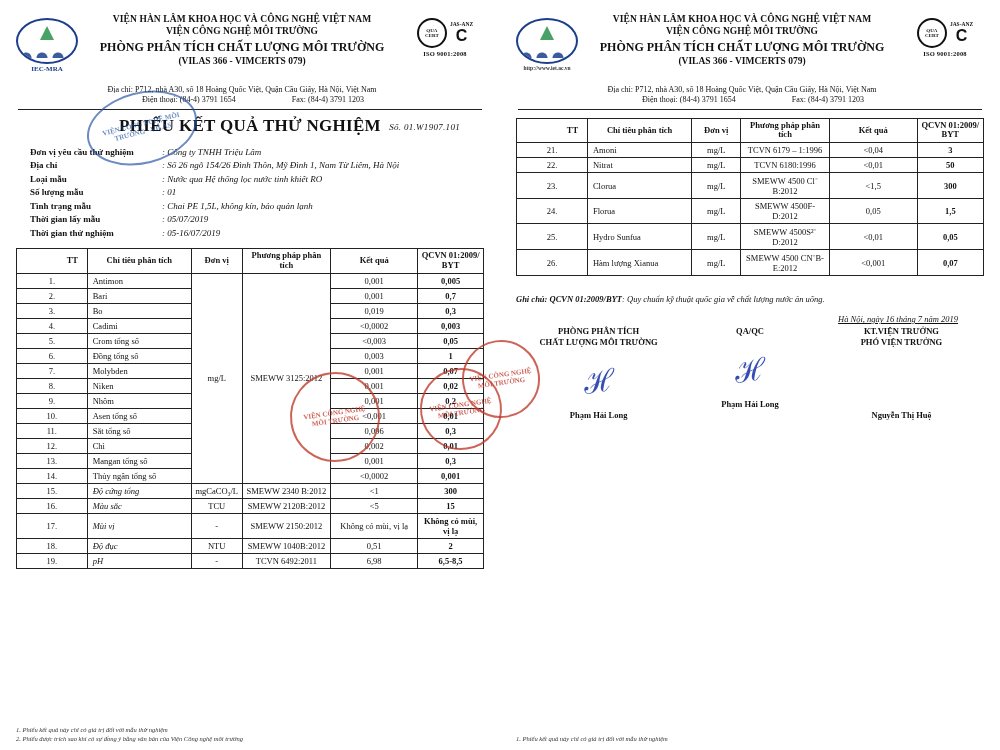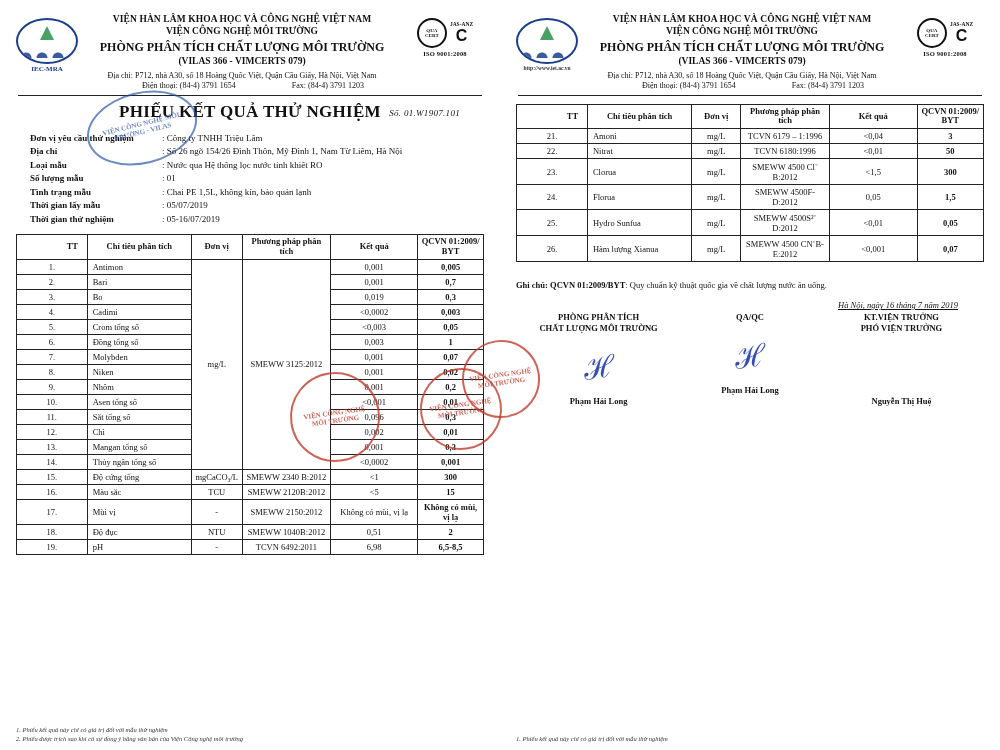--- a/index.html
+++ b/index.html
@@ -21,21 +21,21 @@
 
   
   .hdr{display:flex;align-items:flex-start;gap:6px;}
   .hdr-logo{width:62px;flex:0 0 62px;text-align:center;padding-top:4px;}
   .hdr-center{flex:1;text-align:center;line-height:1.25;}
   .hdr-right{width:78px;flex:0 0 78px;text-align:center;padding-top:4px;}
   .l1{font-size:9.5px;font-weight:bold;letter-spacing:.1px;}
   .l2{font-size:9.5px;font-weight:bold;}
   .l3{font-size:12px;font-weight:bold;margin-top:2px;}
   .l4{font-size:9.5px;font-weight:bold;margin-top:1px;}
-  .l5{font-size:8px;margin-top:3px;}
+  .l5{font-size:8px;margin-top:17px;}
   .l6{font-size:8px;padding-left:22px;}
   .addr-row{display:flex;justify-content:center;gap:34px;}
   .hr-line{border:0;border-top:1px solid #222;margin:4px 2px 0 2px;}
 
   
   .logo-oval{
     width:58px;height:42px;border-radius:50%;
     border:2px solid #1b3f8b;
     position:relative;margin:0 auto;
     display:flex;align-items:center;justify-content:center;
@@ -83,21 +83,21 @@
   th,td{border:1px solid #222;padding:2px 3px;text-align:center;vertical-align:middle;}
   th{font-weight:bold;font-size:8.5px;line-height:1.15;}
   td.left{text-align:left;padding-left:5px;}
   .t-idx{width:24px;padding-left:44px;}
   .t-name{width:104px;}
   .t-unit{width:44px;}
   .t-meth{width:86px;}
   .t-res{width:86px;}
   .t-qcvn{width:62px;font-weight:bold;}
   .b{font-weight:bold;}
-  .it{}
+  .it{font-style:italic;}
 
   .note{font-size:8.5px;margin-top:18px;}
   .footnotes{position:absolute;left:16px;right:16px;bottom:6px;font-size:6.5px;font-style:italic;line-height:1.35;color:#333;}
 
   
   .sig-date{text-align:right;font-size:8.5px;font-style:italic;margin:10px 26px 0 0;text-decoration:underline;}
   .sigs{display:flex;justify-content:space-between;margin-top:2px;padding:0 8px;}
   .sig{width:33%;text-align:center;font-size:8.5px;position:relative;}
   .sig-title{font-weight:bold;line-height:1.3;}
   .sig-space{height:62px;position:relative;}

